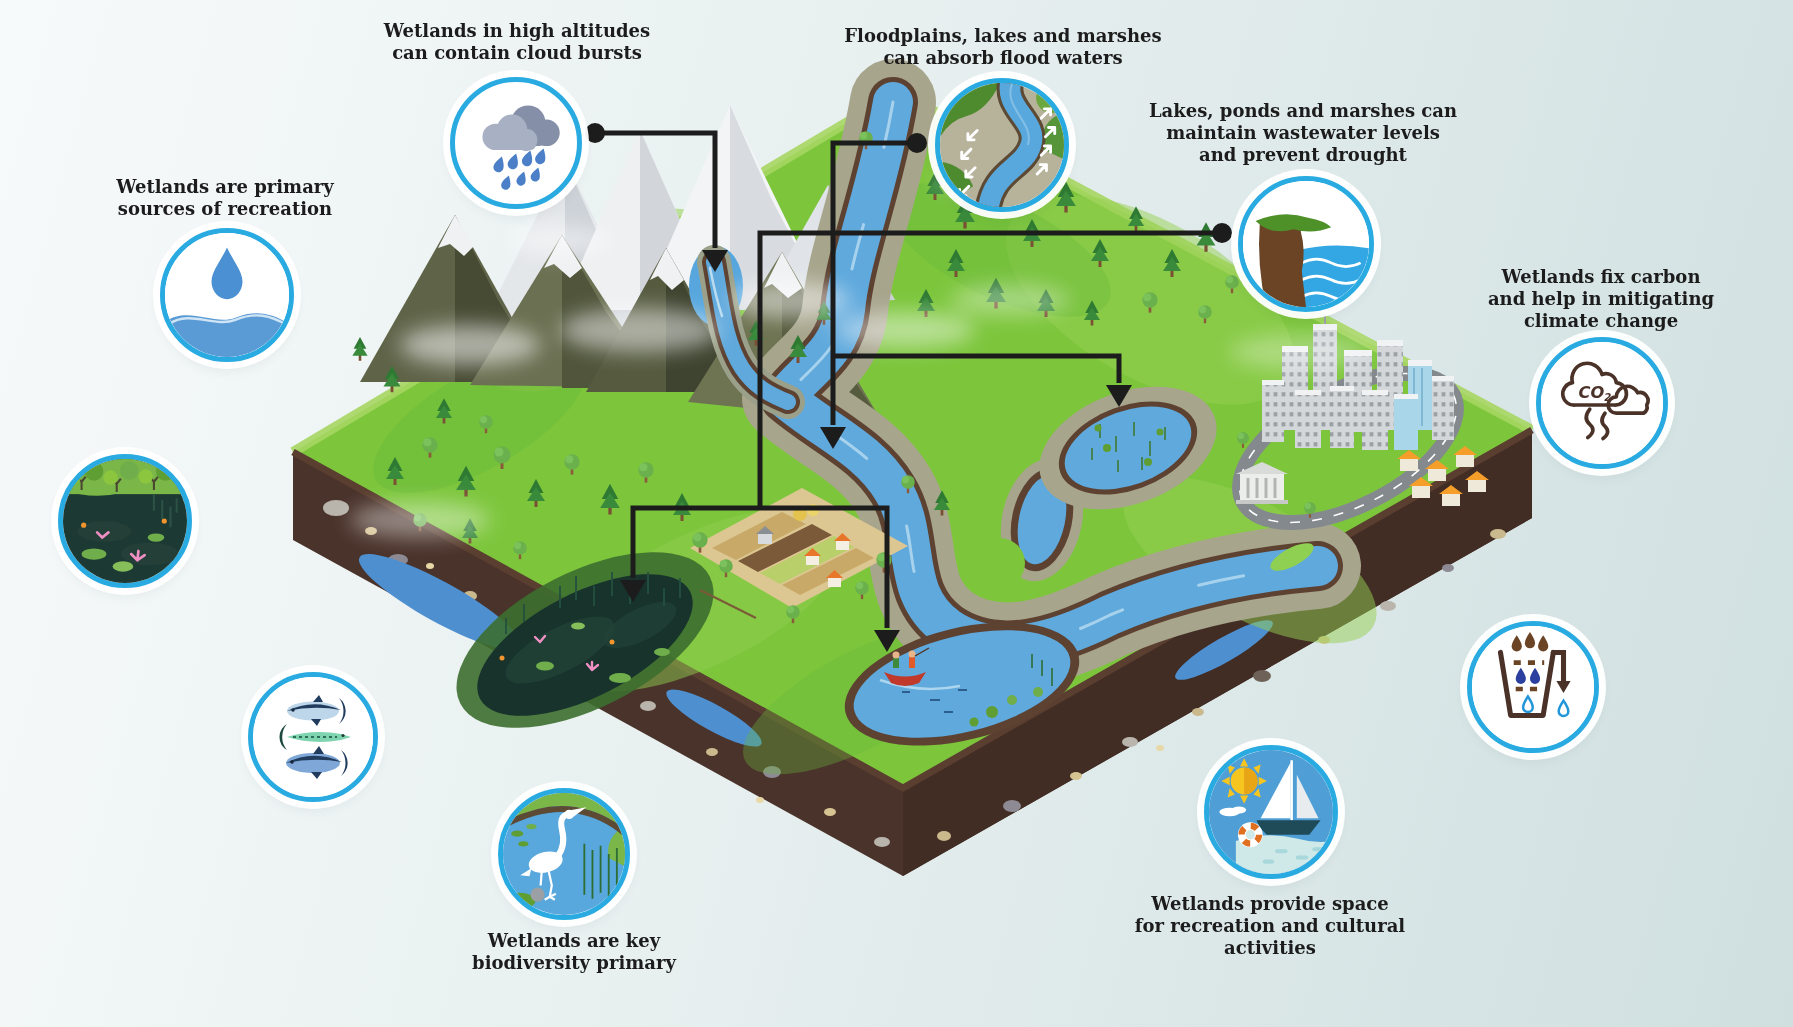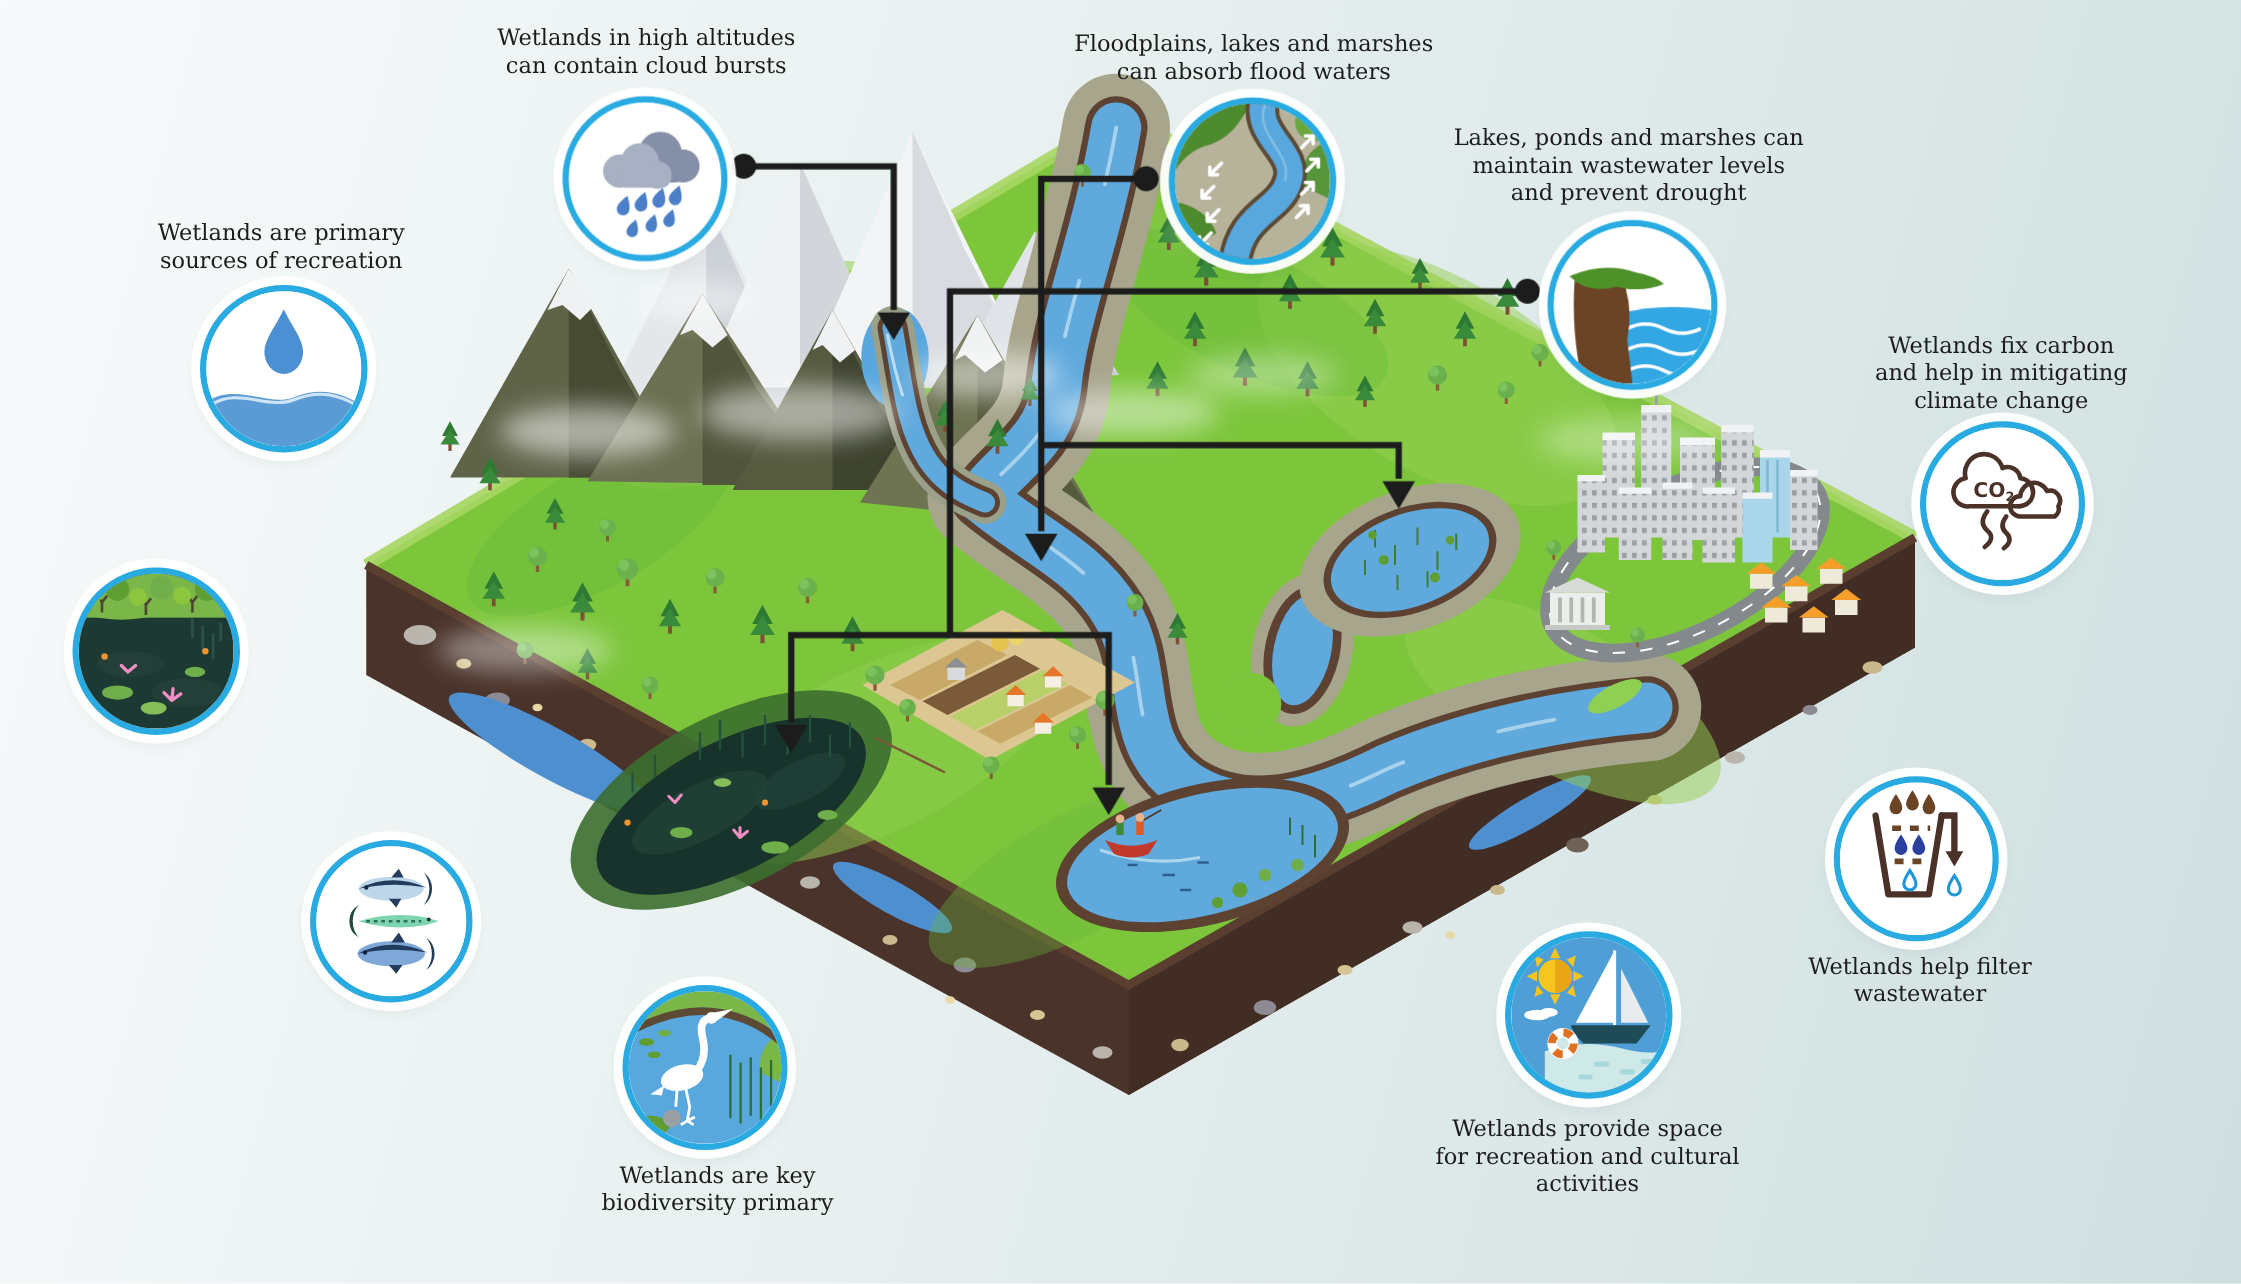--- a/index.html
+++ b/index.html
@@ -5,23 +5,23 @@
   :root{
     --accent:#29abe2; --text:#1c1c1c; --connector:#1c1c1c;
     --bg_start:#f7fafa; --bg_mid:#e7efef; --bg_end:#cfdfe0;
   }
   *{margin:0;padding:0;box-sizing:border-box}
   body{font-family:"DejaVu Serif", serif;}
   .stage{position:relative;width:1793px;height:1027px;overflow:hidden;
     background:linear-gradient(105deg, var(--bg_start) 0%, var(--bg_mid) 45%, var(--bg_end) 100%);}
   .scene{position:absolute;left:0;top:0;width:1793px;height:1027px;}
   .callout-label{position:absolute;transform:translateX(-50%);text-align:center;
-    font-size:18px;line-height:22px;font-weight:normal;color:var(--text);white-space:nowrap;}
+    font-size:18px;line-height:22px;font-weight:bold;color:var(--text);white-space:nowrap;}
   .circle{position:absolute;border-radius:50%;background:#fff;border:5px solid var(--accent);
-    box-shadow:0 0 0 7px rgba(255,255,255,.95), 0 6px 14px rgba(40,70,80,.10);overflow:hidden;}
+    box-shadow:0 0 0 7px rgba(255,255,255,.95), 0 6px 14px rgba(40,70,80,.10);overflow:hidden;font-style:italic;}
   .circle svg{display:block;width:100%;height:100%;}
 </style>
 </head>
 <body>
 
 <div class="stage">
 
 <svg class="scene" viewBox="0 0 1793 1027">
   <defs>
     <path id="drop" d="M0 -7 C3 -2.5 5 1 5 4 A5 5 0 1 1 -5 4 C-5 1 -3 -2.5 0 -7 Z"></path>
@@ -642,18 +642,14 @@
       <use href="#drop" transform="translate(48,48)"></use>
           <use href="#drop" transform="translate(62,48)"></use>
     </g>
     <path d="M43 62 H69" stroke="#6b4426" stroke-width="4.5" stroke-dasharray="7 7"></path>
     <g fill="none" stroke="#2196d8" stroke-width="2.6">
       <use href="#drop" transform="translate(55,76) scale(.95)"></use>
       <use href="#drop" transform="translate(90,80) scale(.95)"></use>
     </g>
   </svg>
 </div>
-<div class="callout-label" style="left:1536px;top:763px">
-  <div>Wetlands help filter</div>
-  <div>wastewater</div>
-</div>
 
 </div>
 
 </body></html>

